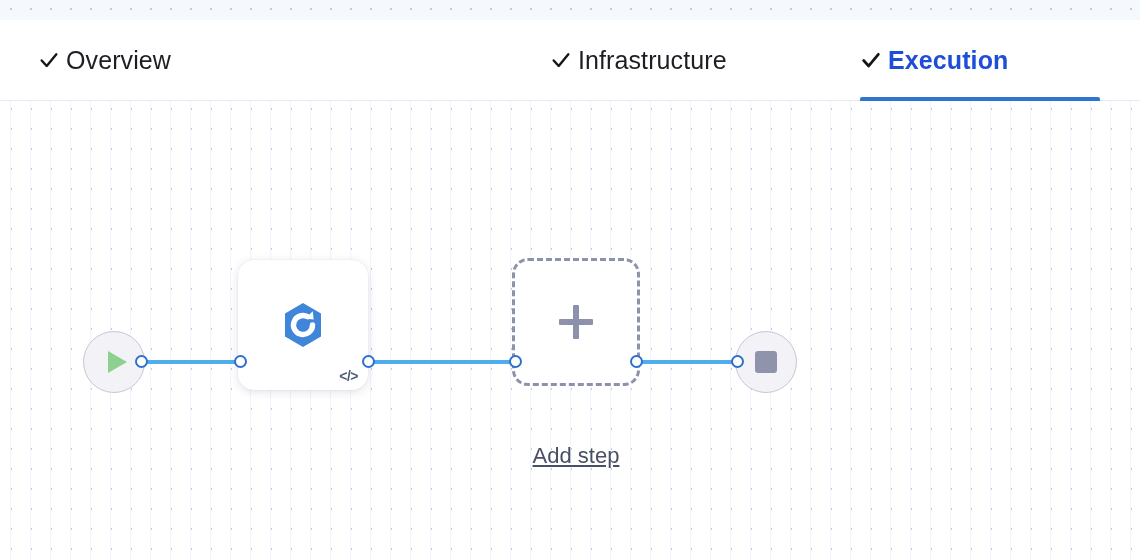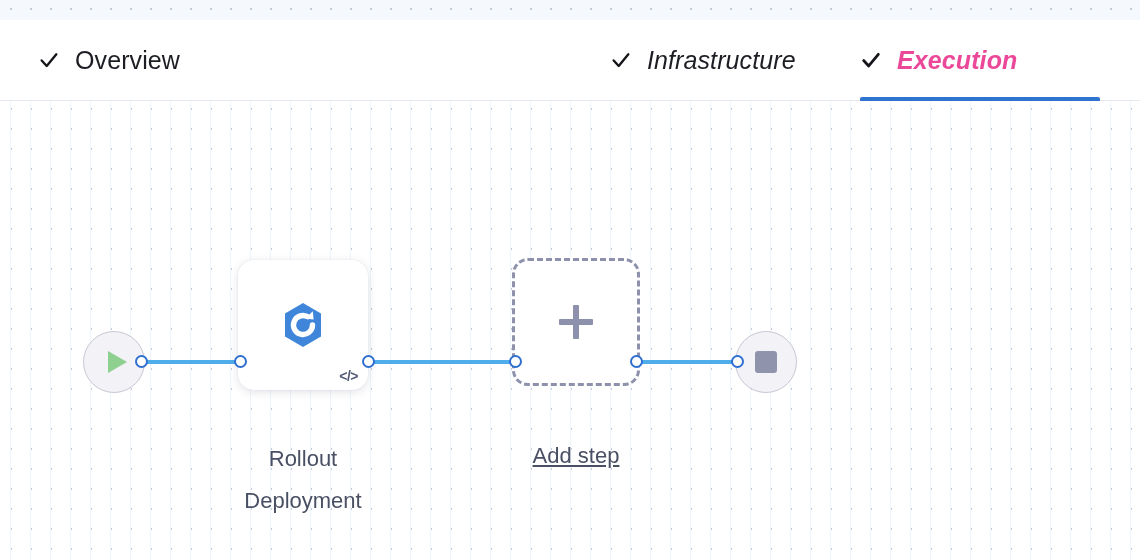--- a/index.html
+++ b/index.html
@@ -44,57 +44,56 @@
     background: #ffffff;
     border-bottom: 1px solid #e6e9ef;
     box-sizing: border-box;
   }
   .tab {
     position: absolute;
     top: 0;
     height: 80px;
     display: flex;
     align-items: center;
-    gap: 15px;
+    gap: 6px;
     cursor: pointer;
     user-select: none;
   }
   .tab .check {
     display: block;
     width: 22px;
     height: 22px;
     flex: none;
     color: #14161a;
   }
   .tab .tab-label {
     font-size: 25px;
     color: #1c1e23;
     letter-spacing: 0.1px;
     white-space: nowrap;
   }
   .tab.active .tab-label {
     font-weight: bold;
-    color: #ec4899;
-    font-style: italic;
+    color: #1d4ed8;
   }
   .tab .underline {
     position: absolute;
     left: 0;
     bottom: -1px;
     height: 4px;
     width: 100%;
     background: #2f74d0;
     border-radius: 2px 2px 0 0;
     display: none;
   }
   .tab.active .underline { display: block; }
 
   .tab-overview      { left: 38px;  width: 172px; }
   .tab-service       { left: 332px; width: 147px; }
-  .tab-infrastructure{ left: 610px; width: 227px; font-style: italic; }
+  .tab-infrastructure{ left: 550px; width: 227px; }
   .tab-execution     { left: 860px; width: 240px; }
 
   
   .canvas {
     position: absolute;
     top: 101px; left: 0;
     width: 1140px;
     height: 459px;
     background-color: #ffffff;
     background-image:
@@ -277,22 +276,20 @@
         <svg width="52" height="52" viewBox="0 0 52 52">
           <path d="M26 4 L44 14.5 L44 37.5 L26 48 L8 37.5 L8 14.5 Z" fill="#3f86da"></path>
           <path d="M35.5 26 A9.5 9.5 0 1 1 30.6 17.7" fill="none" stroke="#ffffff" stroke-width="5.4" stroke-linecap="round"></path>
           <path d="M35.8 12.2 L36.6 20.6 L28.3 19.6 Z" fill="#ffffff"></path>
         </svg>
       </div>
       <div class="code-glyph">&lt;/&gt;</div>
     </div>
     <div class="handle" style="left:234px; top:254px;"></div>
     <div class="handle" style="left:362px; top:254px;"></div>
-    <div class="node-label label-step">Rollout
-Deployment</div>
 
     <div class="node node-add">
       <div class="plus"></div>
     </div>
     <div class="handle" style="left:509px; top:254px;"></div>
     <div class="handle" style="left:630px; top:254px;"></div>
     <div class="node-label label-add">Add step</div>
 
     <div class="node node-end">
       <div class="terminal">

